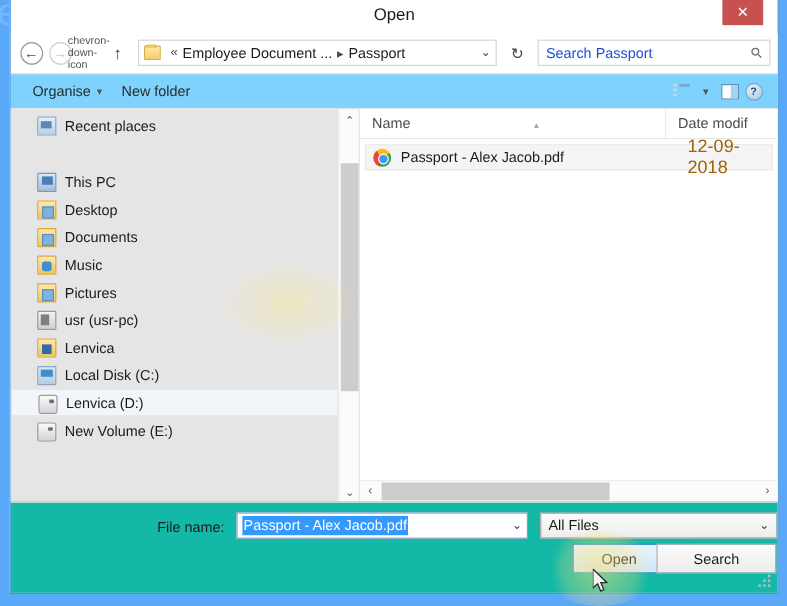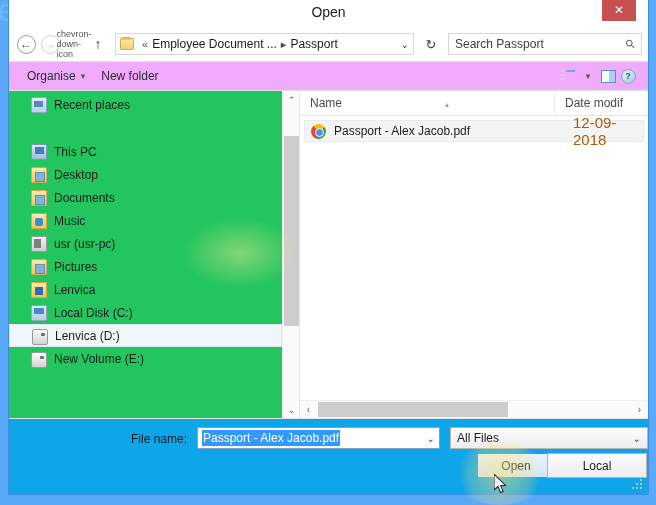--- a/index.html
+++ b/index.html
@@ -115,27 +115,27 @@
     display:flex; align-items:center; justify-content:center;
     font-size: 13px; color: #444; cursor: pointer;
   }
   #searchbox {
     flex: 0 0 194px; height: 22px;
     border: 1px solid #d6d6d6; background: #fff;
     display: flex; align-items: center;
     padding: 0 6px; margin-left: 4px;
     cursor: text;
   }
-  #search-ph { font-size: 12px; color: #404040; flex: 1 1 auto; }
+  #search-ph { font-size: 12px; color: #1d4ed8; flex: 1 1 auto; }
   #search-ico { font-size: 12px; color: #6b6b6b; transform: rotate(-45deg); }
 
   
   #toolbar {
     flex: 0 0 30px;
-    background: #f0abfc;
+    background: #7dd3fc;
     border-top: 1px solid #e3e3e3;
     border-bottom: 1px solid #e3e3e3;
     display: flex; align-items: center;
     padding: 0 10px;
   }
   .tb-item {
     font-size: 12px; color: #2b2b2b;
     padding: 3px 8px; cursor: pointer;
     display:flex; align-items:center; gap:5px;
   }
@@ -168,21 +168,21 @@
     flex: 1 1 auto;
     display: flex;
     min-height: 0;
     background: #fff;
   }
 
   
   #sidebar {
     flex: 0 0 291px;
     position: relative;
-    background: #22c55e;
+    background: #e5e5e5;
     border-right: 1px solid #e6e6e6;
     overflow: hidden;
   }
   #sidebar-list { position: absolute; left:0; top:0; right: 17px; bottom: 0; padding-top: 2px;}
   .nav-row {
     height: 23px; display: flex; align-items: center;
     padding-left: 22px; font-size: 12px; color: #1b1b1b;
     cursor: pointer; white-space: nowrap;
   }
   .nav-row.indent { }
@@ -284,21 +284,21 @@
   }
   .h-arrow.left{left:0;} .h-arrow.right{right:0;}
   #h-thumb {
     position:absolute; left:18px; top:1px; height:15px; width:190px;
     background:#cdcdcd; cursor:pointer;
   }
 
   
   #footer {
     flex: 0 0 76px;
-    background: #0ea5e9;
+    background: #14b8a6;
     border-top: 1px solid #e3e3e3;
     position: relative;
   }
   #fn-label {
     position: absolute; left: 126px; top: 437px;
     font-size: 12px; color: #1b1b1b;
   }
   .ftr-row1 { position: absolute; left: 0; top: 6px; right: 0; height: 24px; }
   #fn-label {
     position: absolute; left: 122px; top: 4px;
@@ -474,26 +474,26 @@
         </div>
         <div class="nav-row indent">
           <span class="ico ic-folder"></span>
           <span>Documents</span>
         </div>
         <div class="nav-row indent">
           <span class="ico ic-folder mus"></span>
           <span>Music</span>
         </div>
         <div class="nav-row indent">
+          <span class="ico ic-folder"></span>
+          <span>Pictures</span>
+        </div>
+        <div class="nav-row indent">
           <span class="ico ic-usr"></span>
           <span>usr (usr-pc)</span>
-        </div>
-        <div class="nav-row indent">
-          <span class="ico ic-folder"></span>
-          <span>Pictures</span>
         </div>
         <div class="nav-row indent">
           <span class="ico ic-folder vid"></span>
           <span>Lenvica</span>
         </div>
         <div class="nav-row indent">
           <span class="ico ic-disk"></span>
           <span>Local Disk (C:)</span>
         </div>
         <div class="nav-row indent selected">
@@ -557,21 +557,21 @@
         <span>All Files</span>
         <span id="filter-caret">⌄</span>
       </div>
     </div>
 
     <div class="ftr-row2">
       <div id="open-group">
         <div id="open-btn">Open</div>
         <div id="open-split">▾</div>
       </div>
-      <div id="cancel-btn">Local</div>
+      <div id="cancel-btn">Search</div>
     </div>
 
     <div id="grip">
       <i style="left:8px;top:0;"></i>
       <i style="left:4px;top:4px;"></i>
         <i style="left:8px;top:4px;"></i>
       <i style="left:0;top:8px;"></i>
         <i style="left:4px;top:8px;"></i>
         <i style="left:8px;top:8px;"></i>
     </div>

